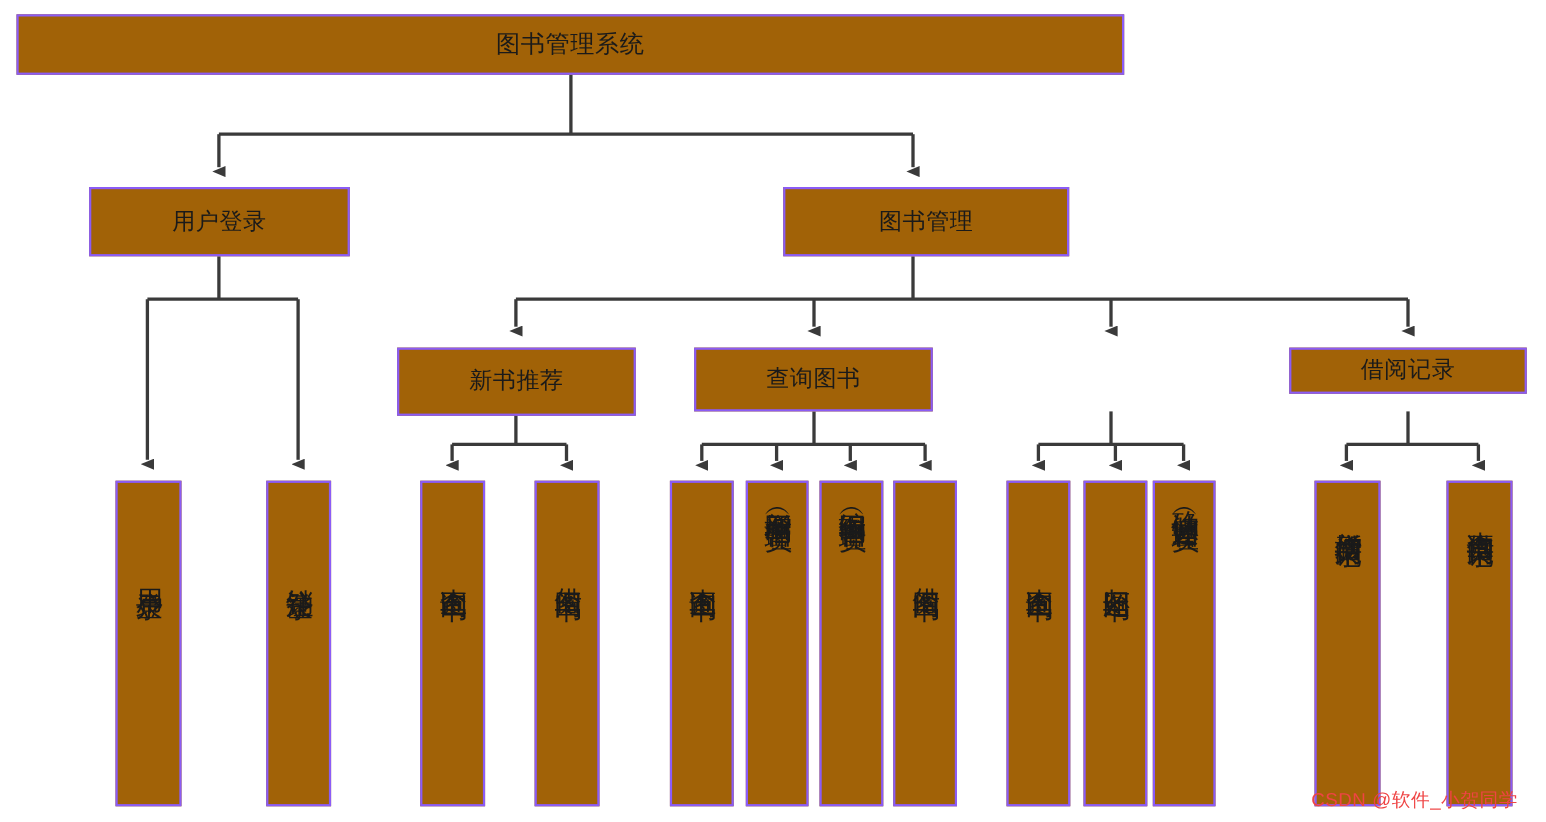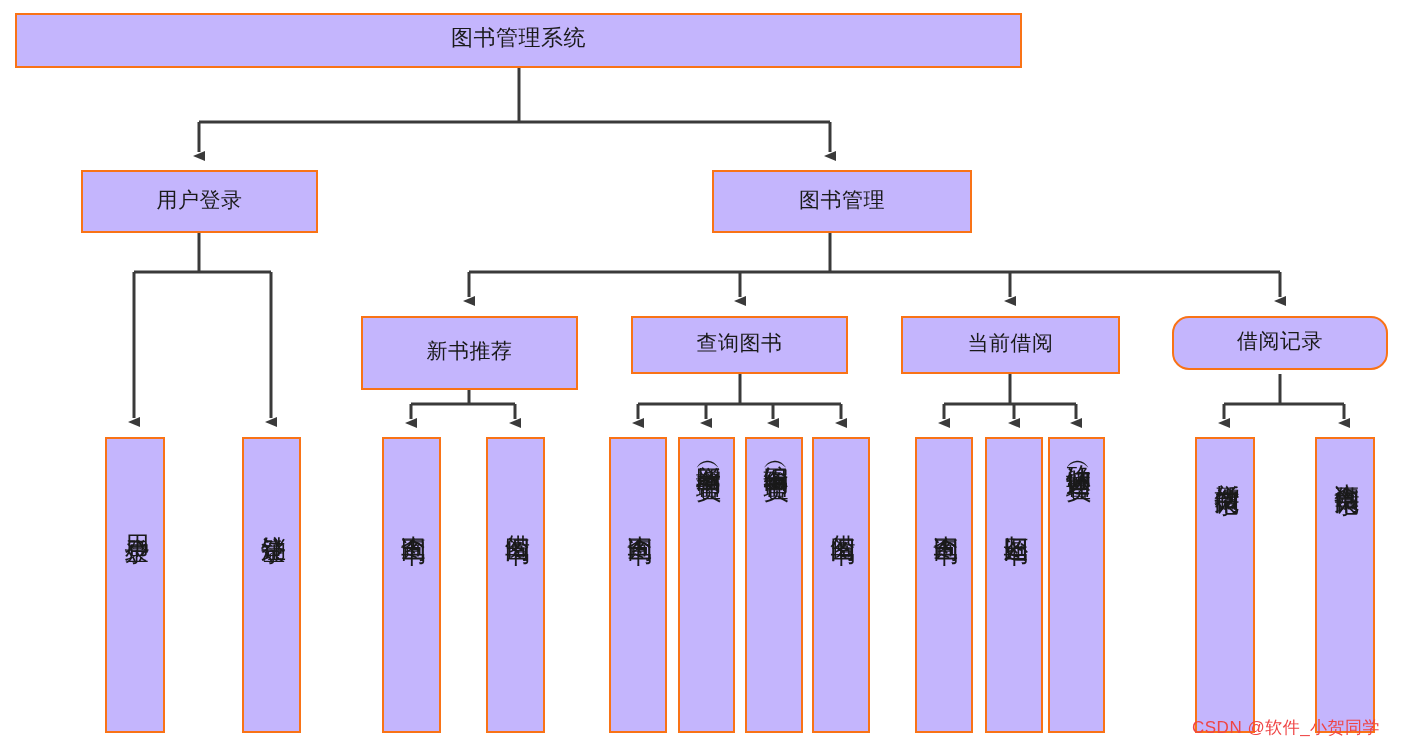--- a/index.html
+++ b/index.html
@@ -22,27 +22,26 @@
     position: absolute;
     left: 0;
     top: 0;
     width: 1405px;
     height: 747px;
     pointer-events: none;
   }
   .node {
     position: absolute;
     box-sizing: border-box;
-    background: #c4b5fd;
-    border: 2px solid #f97316;
+    background: #a16207;
+    border: 2px solid #8b5cf6;
     display: flex;
     align-items: center;
     justify-content: center;
     color: #1a1a1a;
-    font-family: Liberation Mono, monospace;
   }
   .node-label {
     display: block;
     text-align: center;
     line-height: 1.12;
     white-space: nowrap;
     color: #1a1a1a;
   }
   
   .node.horiz .node-label {
@@ -140,30 +139,27 @@
     <span class="node-label">图书管理系统</span>
   </div>
 
   <div class="node horiz" style="left:81px; top:170px; width:237px; height:63px;">
     <span class="node-label">用户登录</span>
   </div>
   <div class="node horiz" style="left:712px; top:170px; width:260px; height:63px;">
     <span class="node-label">图书管理</span>
   </div>
 
-  <div class="node horiz" style="left:361px; top:316px; width:217px; height:74px;align-items:center;">
+  <div class="node horiz" style="left:361px; top:316px; width:217px; height:62px;align-items:center;">
     <span class="node-label">新书推荐</span>
   </div>
   <div class="node horiz" style="left:631px; top:316px; width:217px; height:58px;">
     <span class="node-label">查询图书</span>
   </div>
-  <div class="node horiz" style="left:901px; top:316px; width:219px; height:58px;">
-    <span class="node-label">当前借阅</span>
-  </div>
-  <div class="node horiz" style="left:1172px; top:316px; width:216px; height:54px;border-radius:17px;">
+  <div class="node horiz" style="left:1172px; top:316px; width:216px; height:42px;">
     <span class="node-label">借阅记录</span>
   </div>
 
   <div class="node vert lower" style="left:105px; top:437px; width:60px; height:296px;">
     <span class="node-label">用户登录</span>
   </div>
   <div class="node vert lower" style="left:242px; top:437px; width:59px; height:296px;">
     <span class="node-label">注销登录</span>
   </div>
 

